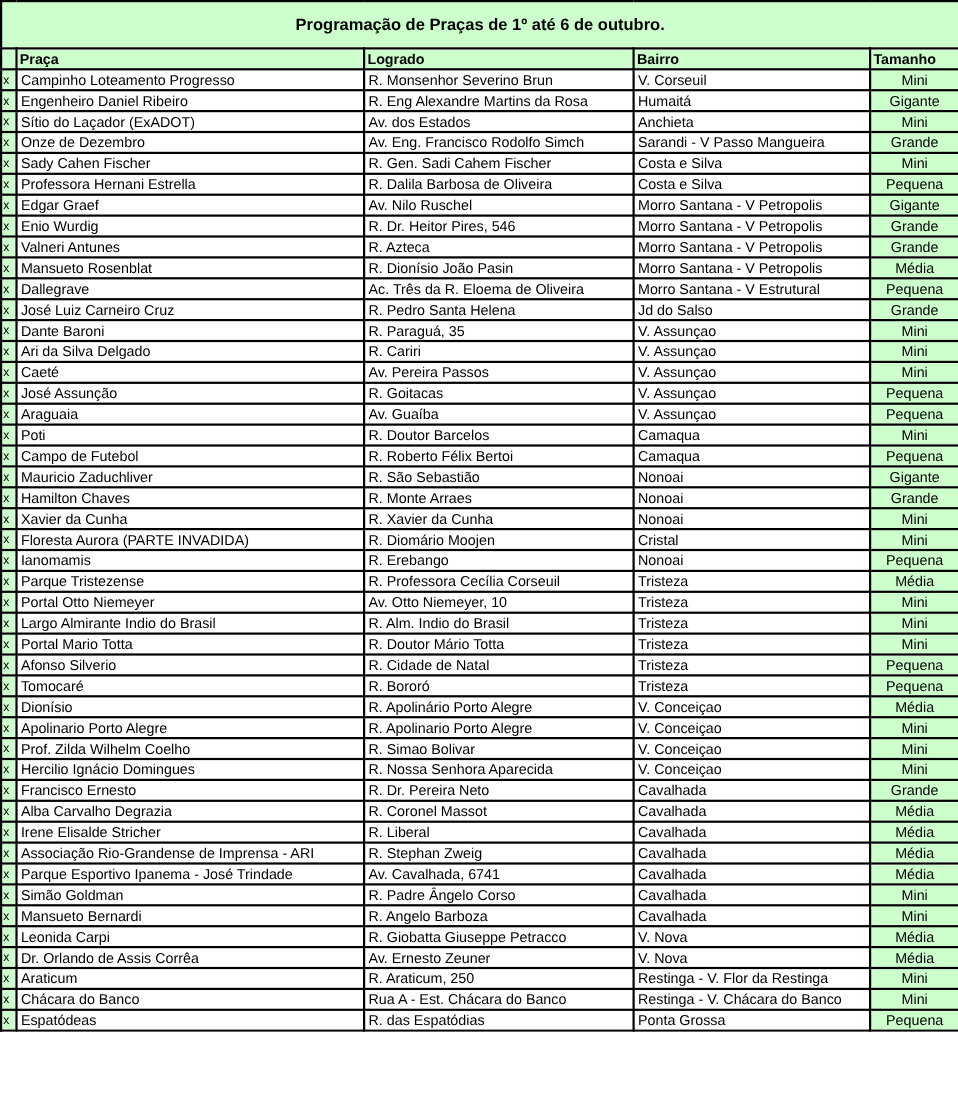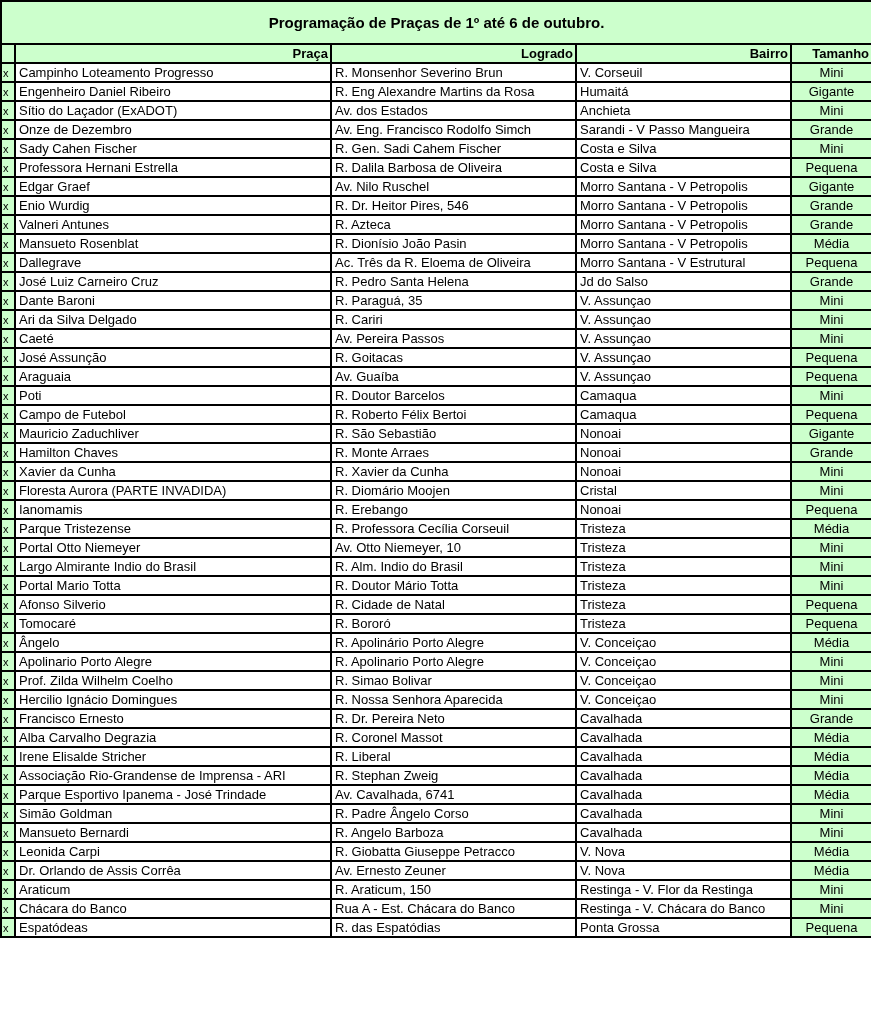--- a/index.html
+++ b/index.html
@@ -29,21 +29,21 @@
     font-size: 15px;
     text-align: center;
     height: 18px;
     padding: 12px 0;
     color: #000000;
   }
   thead th.col-header {
     background: #ccffcc;
     font-weight: bold;
     font-size: 13px;
-    text-align: right;
+    text-align: left;
     height: 17px;
     padding: 1px 2px;
     color: #000000;
   }
   thead th.marker-header {
     background: #ccffcc;
   }
   tbody td {
     font-size: 13px;
     font-weight: normal;
@@ -324,21 +324,21 @@
   <tr>
     <td class="marker-cell">x</td>
     <td class="praca-cell">Tomocaré</td>
     <td class="logrado-cell">R. Bororó</td>
     <td class="bairro-cell">Tristeza</td>
     <td class="size-cell">Pequena</td>
   </tr>
 
   <tr>
     <td class="marker-cell">x</td>
-    <td class="praca-cell">Ângelo</td>
+    <td class="praca-cell">Dionísio</td>
     <td class="logrado-cell">R. Apolinário Porto Alegre</td>
     <td class="bairro-cell">V. Conceiçao</td>
     <td class="size-cell">Média</td>
   </tr>
 
   <tr>
     <td class="marker-cell">x</td>
     <td class="praca-cell">Apolinario Porto Alegre</td>
     <td class="logrado-cell">R. Apolinario Porto Alegre</td>
     <td class="bairro-cell">V. Conceiçao</td>
@@ -429,21 +429,21 @@
     <td class="marker-cell">x</td>
     <td class="praca-cell">Dr. Orlando de Assis Corrêa</td>
     <td class="logrado-cell">Av. Ernesto Zeuner</td>
     <td class="bairro-cell">V. Nova</td>
     <td class="size-cell">Média</td>
   </tr>
 
   <tr>
     <td class="marker-cell">x</td>
     <td class="praca-cell">Araticum</td>
-    <td class="logrado-cell">R. Araticum, 150</td>
+    <td class="logrado-cell">R. Araticum, 250</td>
     <td class="bairro-cell">Restinga - V. Flor da Restinga</td>
     <td class="size-cell">Mini</td>
   </tr>
 
   <tr>
     <td class="marker-cell">x</td>
     <td class="praca-cell">Chácara do Banco</td>
     <td class="logrado-cell">Rua A - Est. Chácara do Banco</td>
     <td class="bairro-cell">Restinga - V. Chácara do Banco</td>
     <td class="size-cell">Mini</td>

